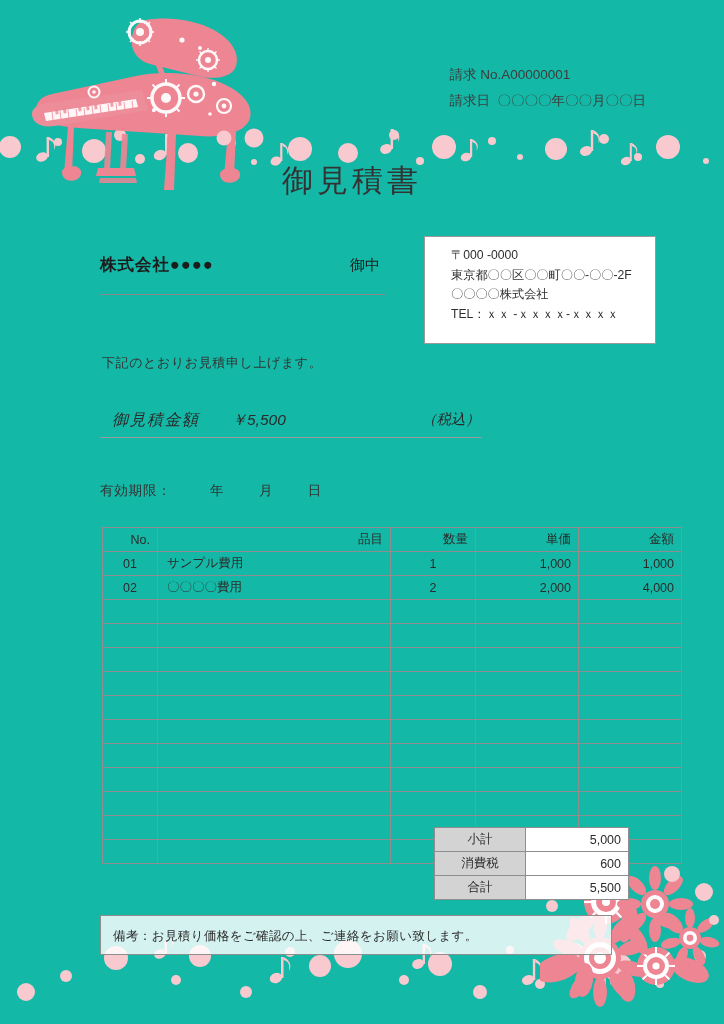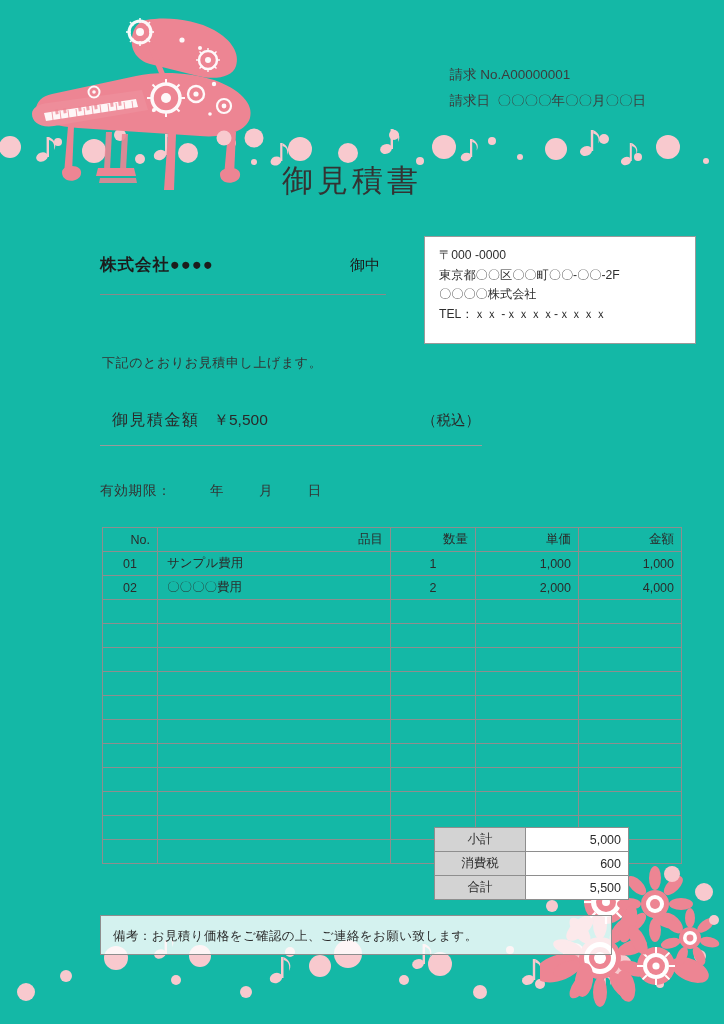--- a/index.html
+++ b/index.html
@@ -103,26 +103,26 @@
     font-size: 15px;
     color: #1c1c1c;
     padding-right: 6px;
   }
 
   
   #sender-box {
     position: absolute;
     left: 424px;
     top: 236px;
-    width: 272px;
+    width: 232px;
     height: 108px;
     border: 1px solid #9a9a9a;
     background: #ffffff;
     z-index: 5;
-    padding: 9px 0 0 14px;
+    padding: 9px 0 0 26px;
     box-sizing: border-box;
     font-size: 12.2px;
     line-height: 19.5px;
     color: #2e2e2e;
   }
   #sender-box .sender-line {
     white-space: nowrap;
   }
 
   
@@ -137,34 +137,35 @@
   }
 
   
   #amount-line {
     position: absolute;
     left: 100px;
     top: 410px;
     width: 382px;
     z-index: 5;
     border-bottom: 1.4px solid #9a9a9a;
-    padding-bottom: 14px;
+    padding-bottom: 6px;
     display: flex;
-    align-items: center;
+    align-items: flex-start;
+    font-style: italic;
   }
   #amount-label {
     font-size: 16px;
     letter-spacing: 1.5px;
     color: #2a2a2a;
     margin-left: 12px;
   }
   #amount-value {
     font-size: 15.5px;
     color: #2a2a2a;
-    margin-left: 14px;
+    margin-left: 32px;
     flex: 1;
   }
   #amount-tax-note {
     font-size: 14.5px;
     color: #2a2a2a;
     margin-right: 2px;
   }
 
   
   #validity-row {

